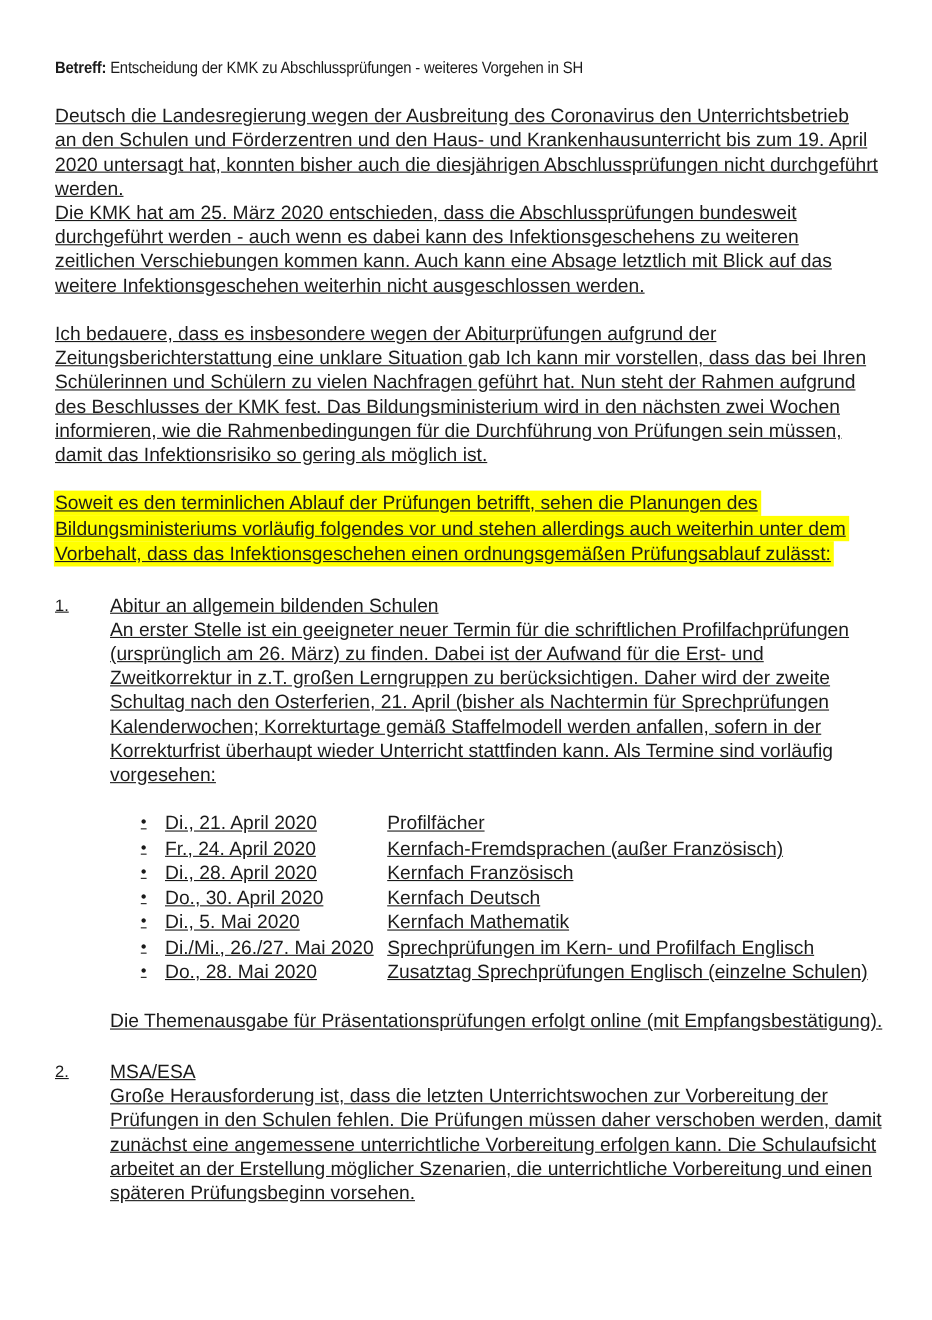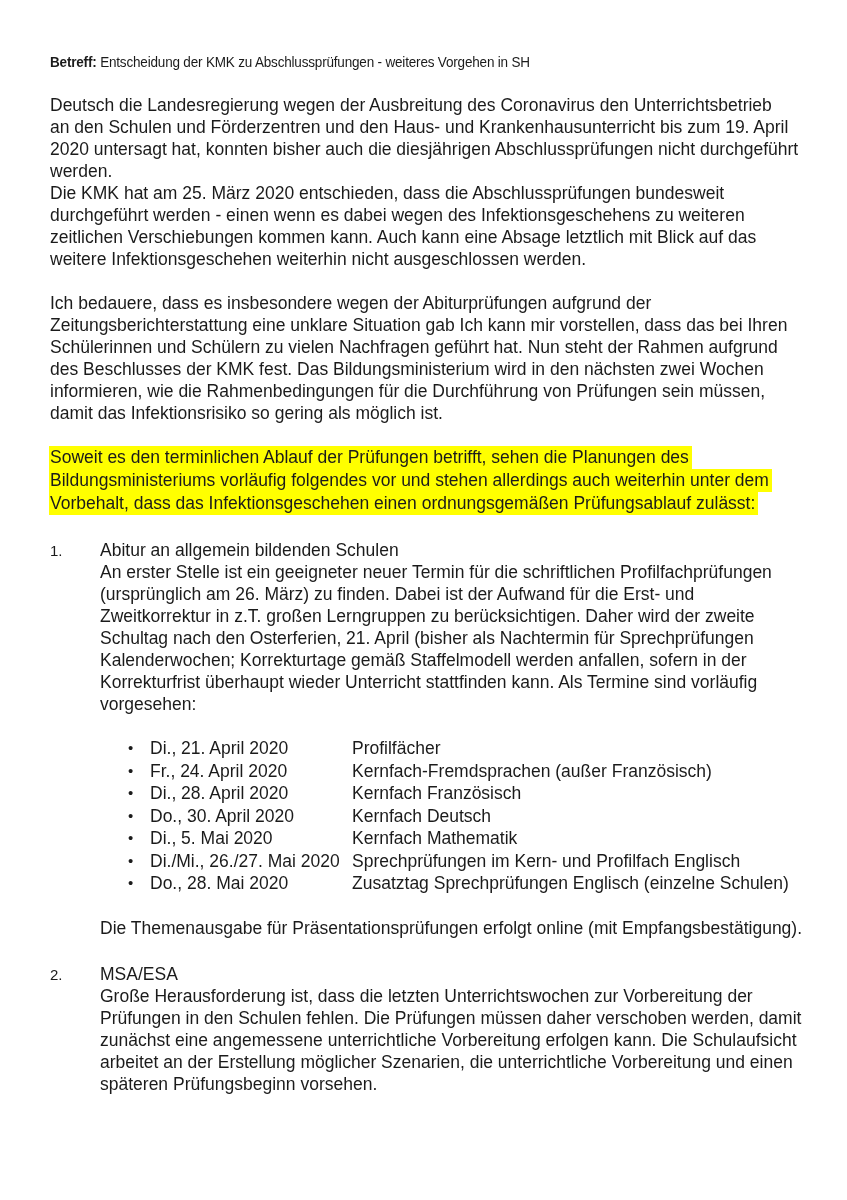--- a/index.html
+++ b/index.html
@@ -12,20 +12,21 @@
     height: 1200px;
     font-family: "Liberation Sans", sans-serif;
     color: #1b1b1b;
     overflow: hidden;
   }
   .page {
     box-sizing: border-box;
     width: 847px;
     height: 876px;
     padding: 52px 40px 0 50px;
+    text-decoration: underline;
   }
   .subject {
     margin: 0 0 23px 0;
     font-size: 15px;
     line-height: 19px;
   }
   .subject-inner {
     display: inline-block;
     transform: scaleX(0.90);
     transform-origin: left center;
@@ -91,21 +92,21 @@
   </p>
 
 
   <div class="para">
 
   <div class="line">Deutsch die Landesregierung wegen der Ausbreitung des Coronavirus den Unterrichtsbetrieb</div>
       <div class="line">an den Schulen und Förderzentren und den Haus- und Krankenhausunterricht bis zum 19. April</div>
       <div class="line">2020 untersagt hat, konnten bisher auch die diesjährigen Abschlussprüfungen nicht durchgeführt</div>
       <div class="line">werden.</div>
       <div class="line">Die KMK hat am 25. März 2020 entschieden, dass die Abschlussprüfungen bundesweit</div>
-      <div class="line">durchgeführt werden - einen wenn es dabei wegen des Infektionsgeschehens zu weiteren</div>
+      <div class="line">durchgeführt werden - auch wenn es dabei kann des Infektionsgeschehens zu weiteren</div>
       <div class="line">zeitlichen Verschiebungen kommen kann. Auch kann eine Absage letztlich mit Blick auf das</div>
       <div class="line">weitere Infektionsgeschehen weiterhin nicht ausgeschlossen werden.</div>
     </div>
 
   <div class="para">
 
   <div class="line">Ich bedauere, dass es insbesondere wegen der Abiturprüfungen aufgrund der</div>
       <div class="line">Zeitungsberichterstattung eine unklare Situation gab Ich kann mir vorstellen, dass das bei Ihren</div>
       <div class="line">Schülerinnen und Schülern zu vielen Nachfragen geführt hat. Nun steht der Rahmen aufgrund</div>
       <div class="line">des Beschlusses der KMK fest. Das Bildungsministerium wird in den nächsten zwei Wochen</div>

